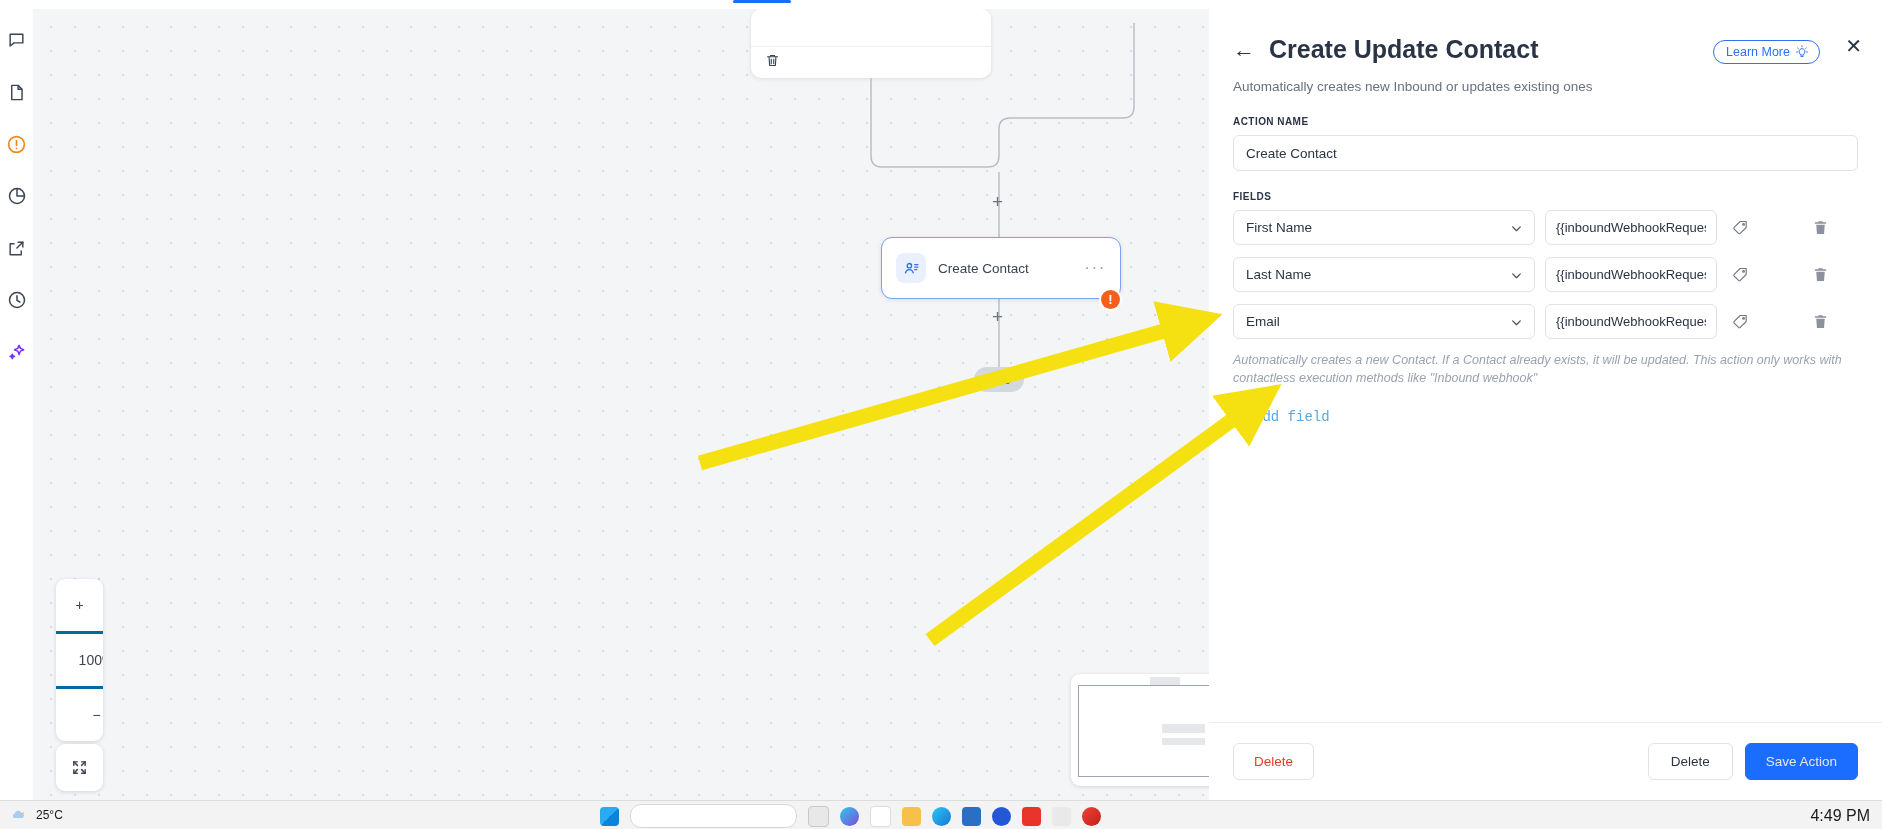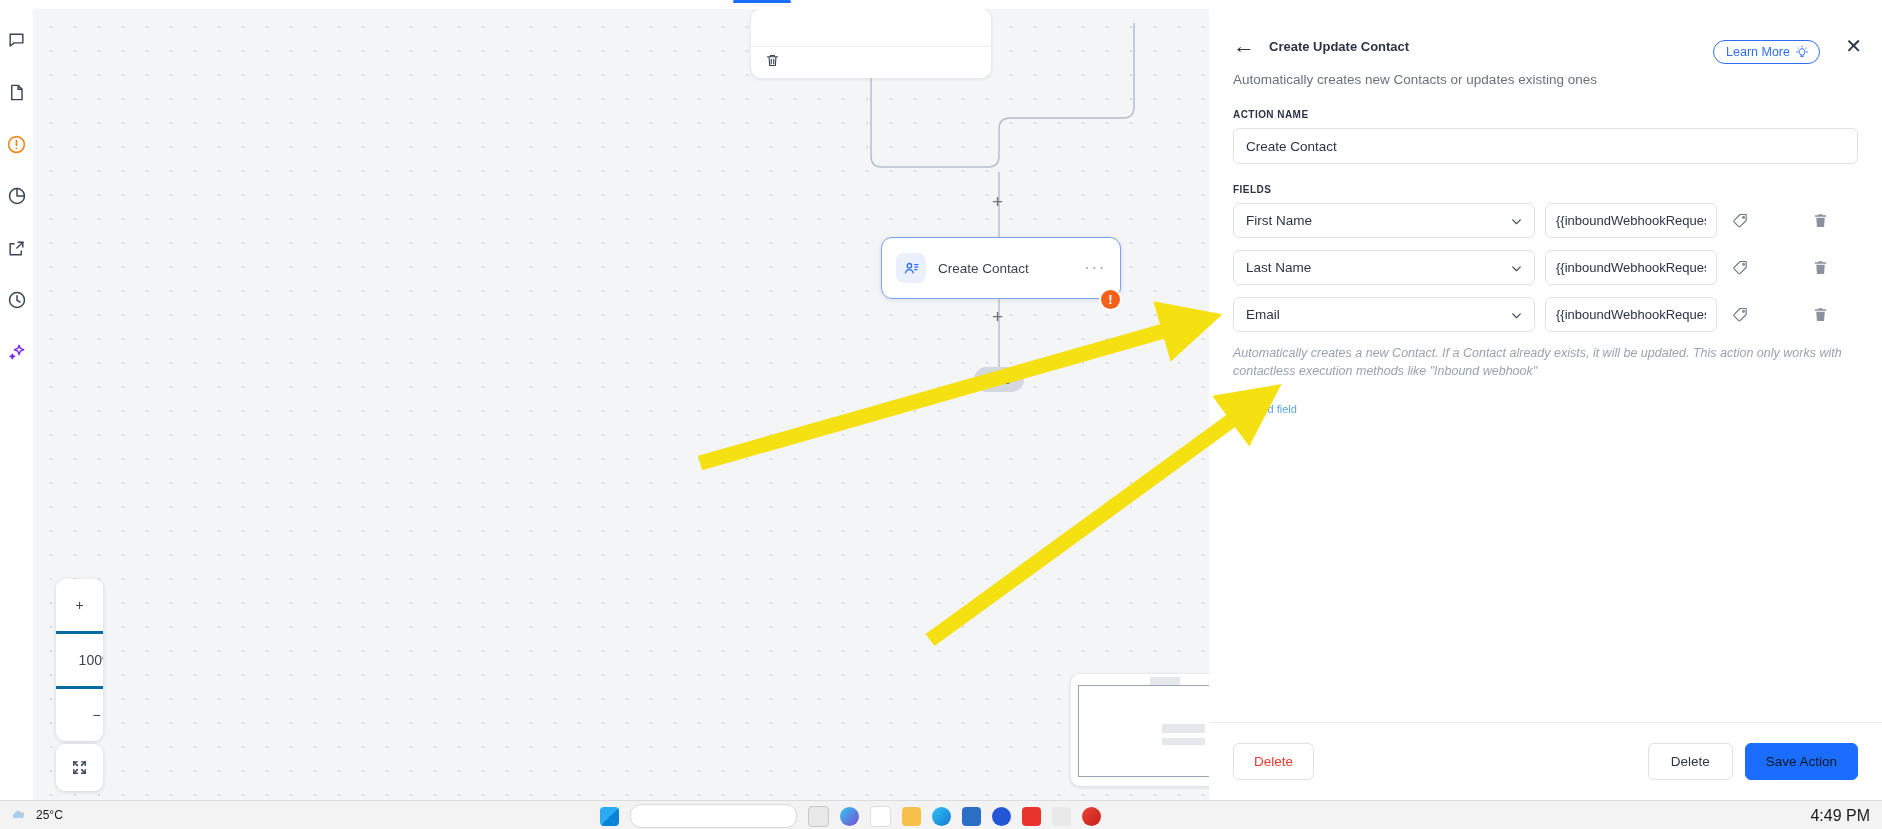--- a/index.html
+++ b/index.html
@@ -66,50 +66,50 @@
      box-shadow:0 1px 4px rgba(16,24,40,.14);cursor:pointer;}
   #minimap .mm-view{position:absolute;left:7px;top:11px;width:134px;height:90px;border:1.6px solid #9aa4b8;background:#fff;}
   #minimap .mm-node{position:absolute;background:#e6e7ea;}
 
   
   #panel{position:absolute;left:1209px;top:9px;width:673px;height:791px;background:#fff;
      display:flex;flex-direction:column;box-sizing:border-box;}
   #panel-header{padding:26px 24px 0 24px;position:relative;}
   #panel-title-row{display:flex;align-items:center;}
   #back-arrow{font-size:22px;color:#2b3445;line-height:1;margin-right:14px;cursor:pointer;}
-  #panel-title{font-size:13px;font-weight:bold;color:#2b3445;}
+  #panel-title{font-size:25px;font-weight:bold;color:#2b3445;}
   #learn-more{position:absolute;right:62px;top:31px;border:1px solid #2f6fed;border-radius:13px;
      color:#2f6fed;font-size:12.5px;padding:4px 10px 4px 12px;display:flex;align-items:center;gap:5px;cursor:pointer;}
   #panel-close{position:absolute;right:20px;top:27px;font-size:20px;color:#2b3445;cursor:pointer;line-height:1;}
   #panel-subtitle{margin:15px 24px 0 24px;font-size:13.5px;color:#69717f;}
 
   #panel-body{flex:1 1 auto;padding:22px 24px 0 24px;overflow:hidden;}
   .section-label{font-size:10px;font-weight:bold;color:#2b3445;letter-spacing:.45px;margin-bottom:8px;}
   #action-name-input{width:100%;height:36px;border:1px solid #dfe2e7;border-radius:6px;box-sizing:border-box;
      padding:0 12px;font-size:13.5px;color:#2b3445;font-family:"Liberation Sans", sans-serif;outline:none;background:#fff;}
   #fields-label{margin-top:20px;}
   .field-row{display:flex;align-items:center;gap:10px;margin-bottom:12px;}
   .field-select{position:relative;width:302px;height:35px;border:1px solid #dfe2e7;border-radius:6px;background:#fff;
      display:flex;align-items:center;padding:12px 12px;box-sizing:border-box;font-size:13.5px;color:#2b3445;cursor:pointer;}
   .field-select .caret{position:absolute;right:11px;top:11px;}
   .field-value{width:172px;height:35px;border:1px solid #dfe2e7;border-radius:6px;box-sizing:border-box;
      padding:0 10px;font-size:13px;color:#2b3445;font-family:"Liberation Sans", sans-serif;outline:none;background:#fff;}
   .tag-btn,.trash-btn{width:26px;height:26px;display:flex;align-items:center;justify-content:center;cursor:pointer;}
   .trash-btn{margin-left:44px;}
   #fields-help{font-size:12.5px;font-style:italic;color:#9aa2af;line-height:1.45;margin-top:4px;width:612px;}
-  #add-field{margin-top:22px;display:inline-flex;align-items:center;gap:7px;color:#5aa6e0;font-size:11px;cursor:pointer;}
+  #add-field{margin-top:22px;display:inline-flex;align-items:center;gap:7px;color:#5aa6e0;font-size:14px;cursor:pointer;font-family:Liberation Mono, monospace;}
 
   #panel-footer{height:78px;border-top:1px solid #ebedf0;display:flex;align-items:center;
      padding:0 24px;box-sizing:border-box;}
   .btn{height:37px;border-radius:6px;display:flex;align-items:center;justify-content:center;
      font-size:13.5px;cursor:pointer;box-sizing:border-box;}
   #delete-btn{border:1px solid #dfe2e7;color:#e8392f;background:#fff;padding:0 20px;}
   #footer-right{margin-left:auto;display:flex;gap:12px;}
   #cancel-btn{border:1px solid #dfe2e7;color:#2b3445;background:#fff;padding:0 22px;}
-  #save-btn{background:#1a6dff;color:#0f172a;padding:0 20px;border:1px solid #1a6dff;}
+  #save-btn{background:#1a6dff;color:#e5e5e5;padding:0 20px;border:1px solid #1a6dff;}
 
   
   #annotations{position:absolute;left:0;top:0;width:1882px;height:829px;pointer-events:none;}
 
   
   #taskbar{position:absolute;left:0;top:800px;width:1882px;height:29px;background:#f3f3f3;border-top:1px solid #dcdcdc;}
   #weather{position:absolute;left:10px;top:5px;display:flex;align-items:center;gap:9px;font-size:12px;color:#1b1b1b;}
   #tb-center{position:absolute;left:600px;top:3px;display:flex;align-items:center;gap:11px;}
   .tb-ico{width:19px;height:19px;border-radius:4px;}
   #tb-search{width:165px;height:22px;border-radius:11px;background:#fff;border:1px solid #d8d8d8;}
@@ -244,21 +244,21 @@
     <div id="learn-more">
       <span>Learn More</span>
       <svg width="14" height="14" viewBox="0 0 24 24" fill="none" stroke="#2f6fed" stroke-width="1.7">
         <path d="M9.2 15.5a5 5 0 1 1 5.6 0v1.8H9.2z" stroke-linejoin="round"></path>
         <path d="M10 19.6h4" stroke-linecap="round"></path>
         <path d="M12 1.6v1.6M4.6 5.1l1.2 1.1M19.4 5.1l-1.2 1.1M2.6 12h1.6M19.8 12h1.6" stroke-linecap="round"></path>
       </svg>
     </div>
     <div id="panel-close">✕</div>
   </div>
-  <div id="panel-subtitle">Automatically creates new Contacts or updates existing ones</div>
+  <div id="panel-subtitle">Automatically creates new Inbound or updates existing ones</div>
 
   <div id="panel-body">
     <div class="section-label">ACTION NAME</div>
     <input id="action-name-input" value="Create Contact" style="">
 
     <div class="section-label" id="fields-label">FIELDS</div>
 
     <div class="field-row">
       <div class="field-select">
         <span>First Name</span>

